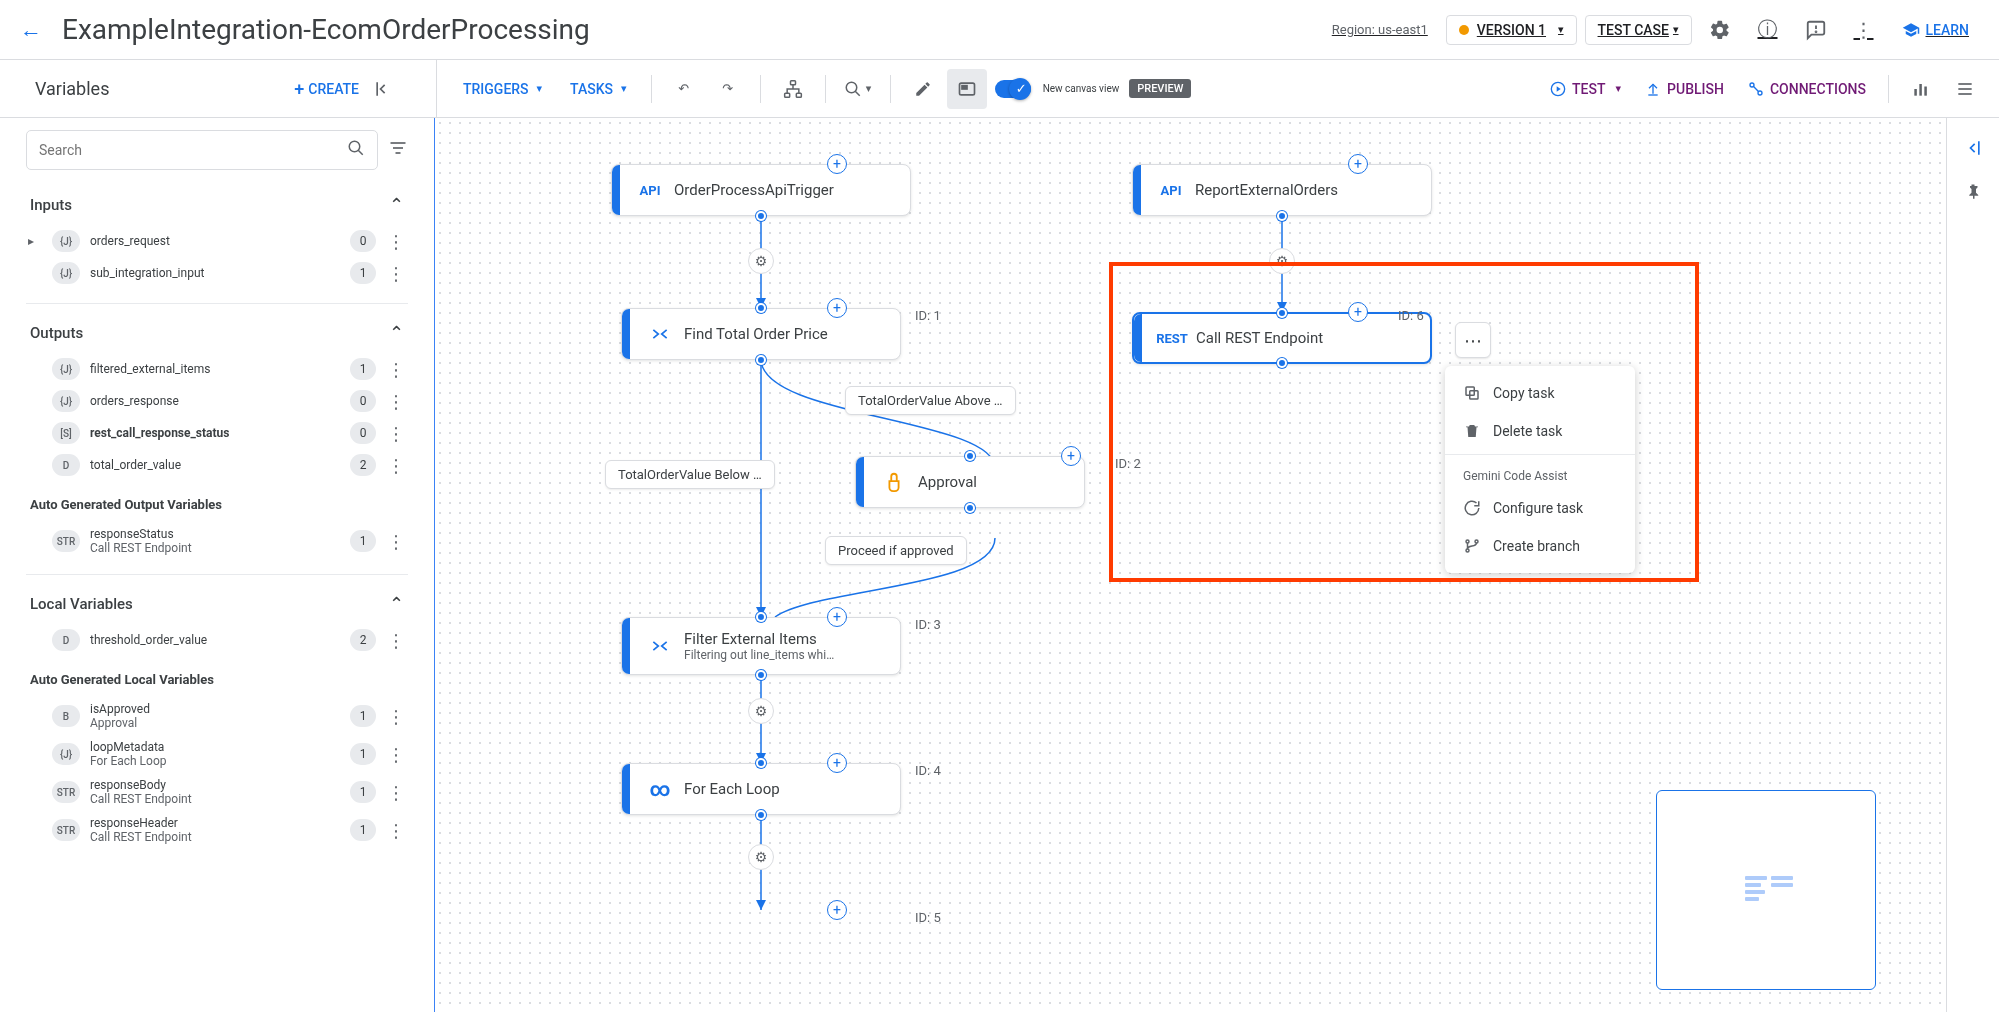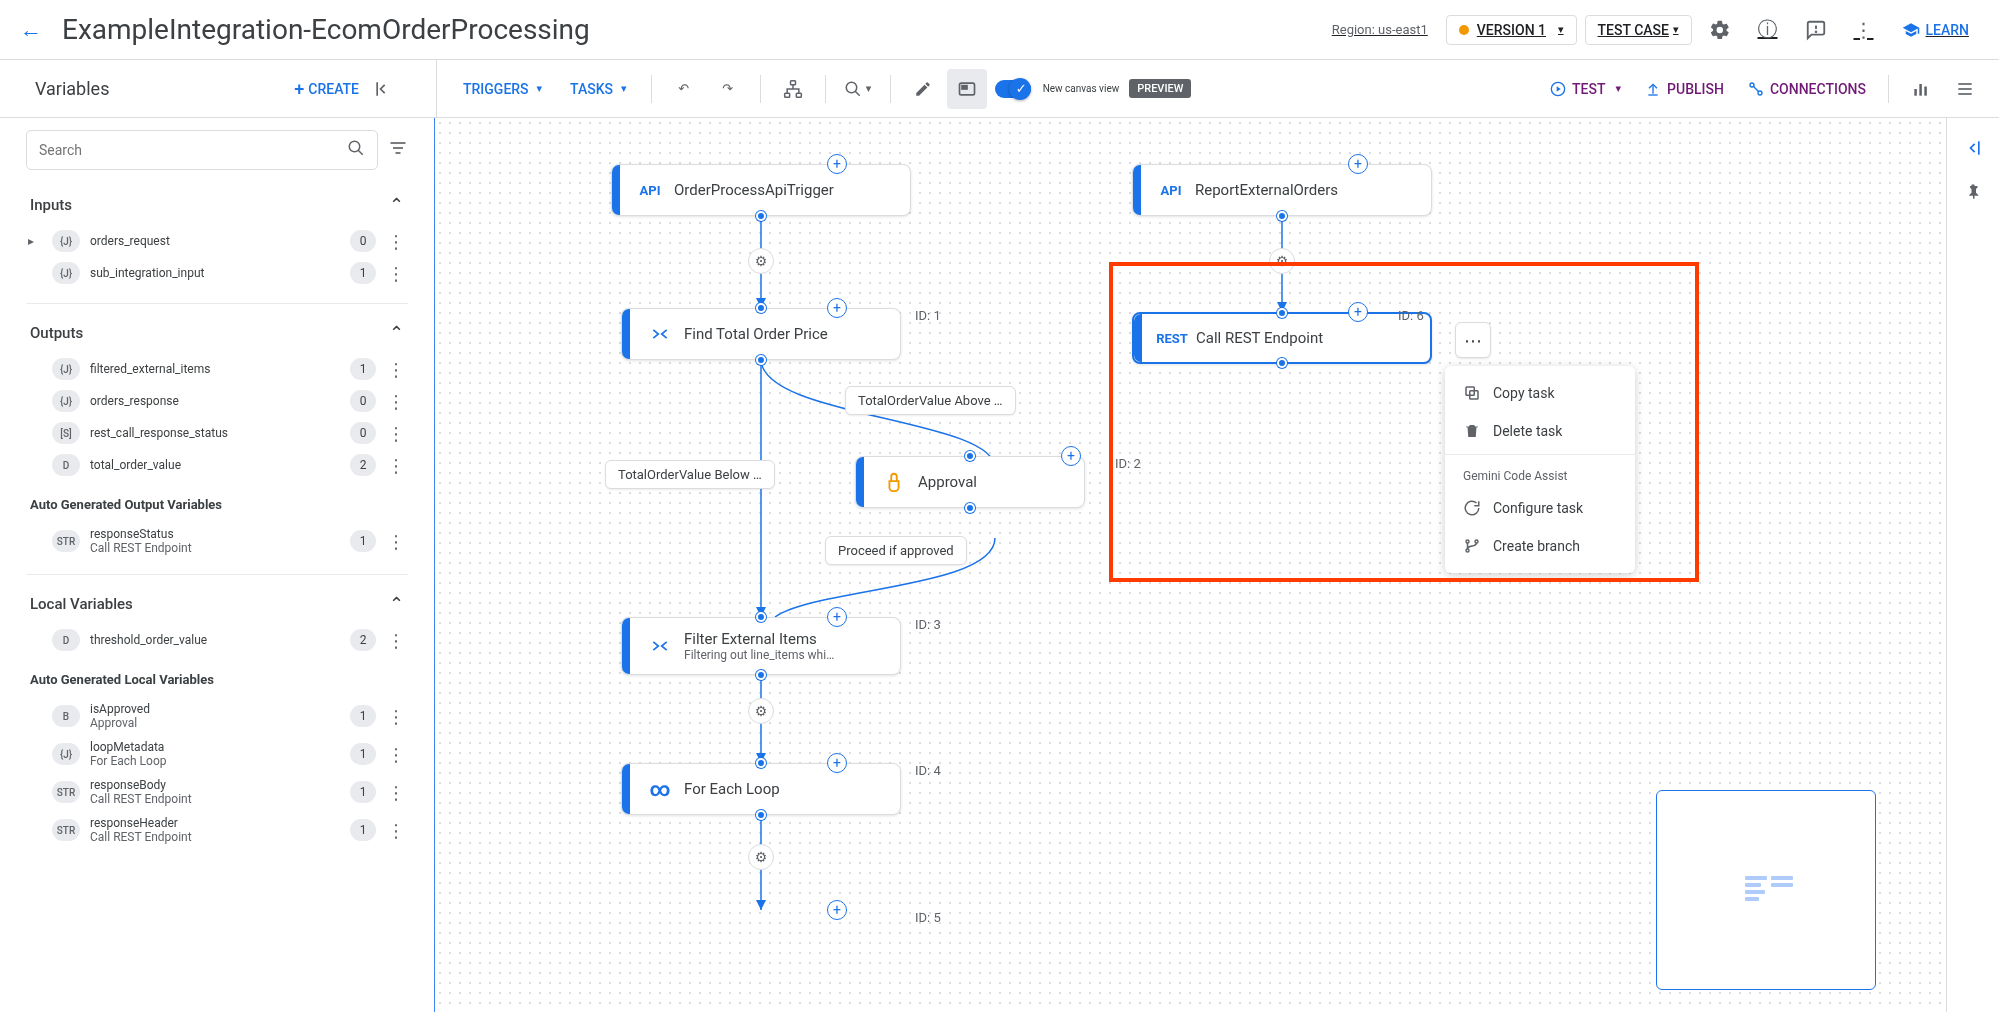--- a/index.html
+++ b/index.html
@@ -304,21 +304,21 @@
             <span class="type-badge">{J}</span>
             <div style="flex: 1 1 0%;">
               <div class="var-name">orders_response</div>
             </div>
             <span class="count-badge">0</span>
             <span class="more-v">⋮</span>
           </div>
           <div class="var-item">
             <span class="expand-arrow"></span>
             <span class="type-badge">[S]</span>
-            <div style="flex: 1 1 0%;">
+            <div style="flex: 1 1 0%; font-weight: bold;">
               <div class="var-name">rest_call_response_status</div>
             </div>
             <span class="count-badge">0</span>
             <span class="more-v">⋮</span>
           </div>
           <div class="var-item">
             <span class="expand-arrow"></span>
             <span class="type-badge">D</span>
             <div style="flex: 1 1 0%;">
               <div class="var-name">total_order_value</div>

